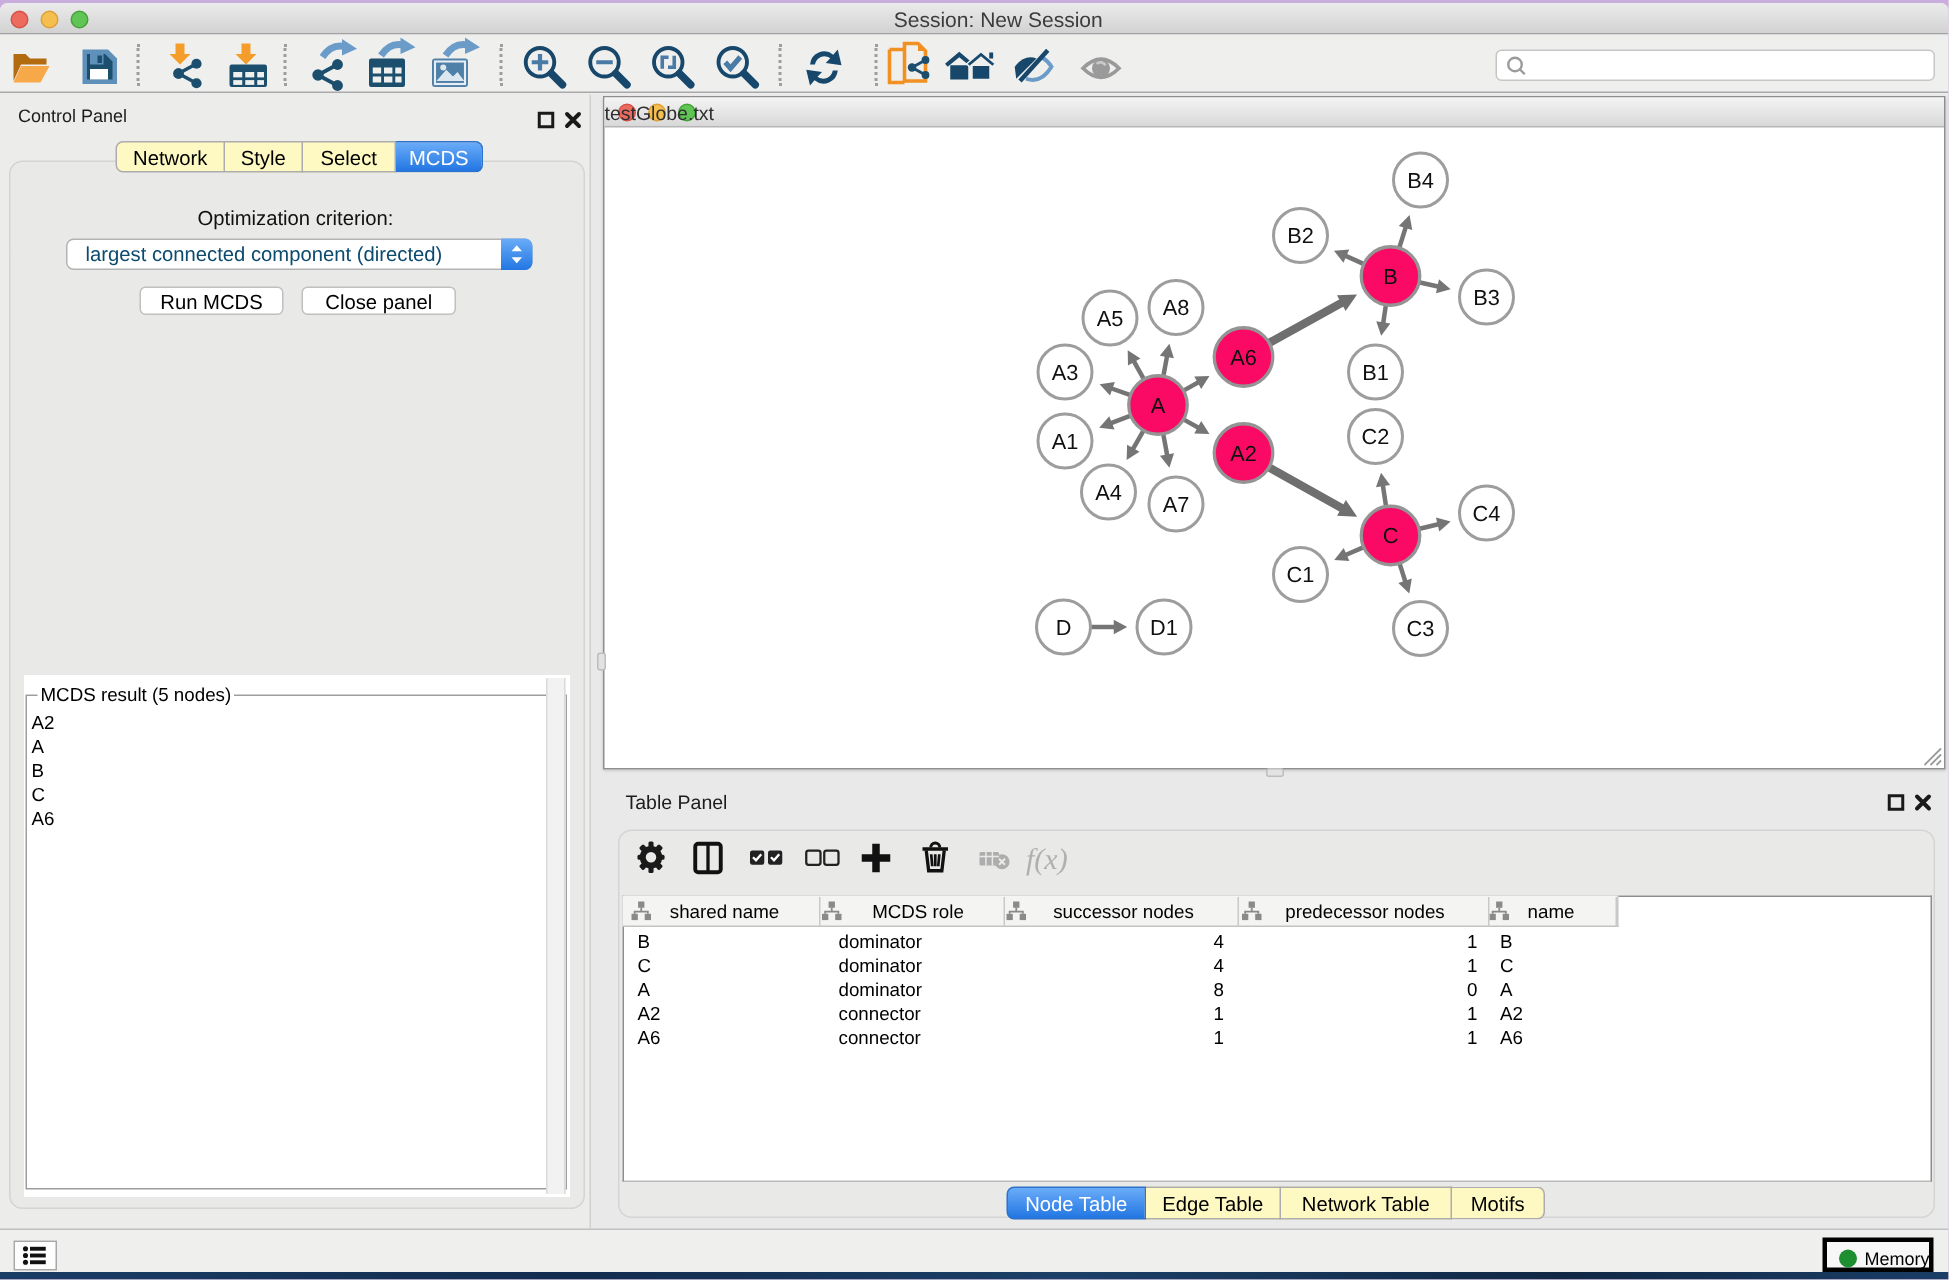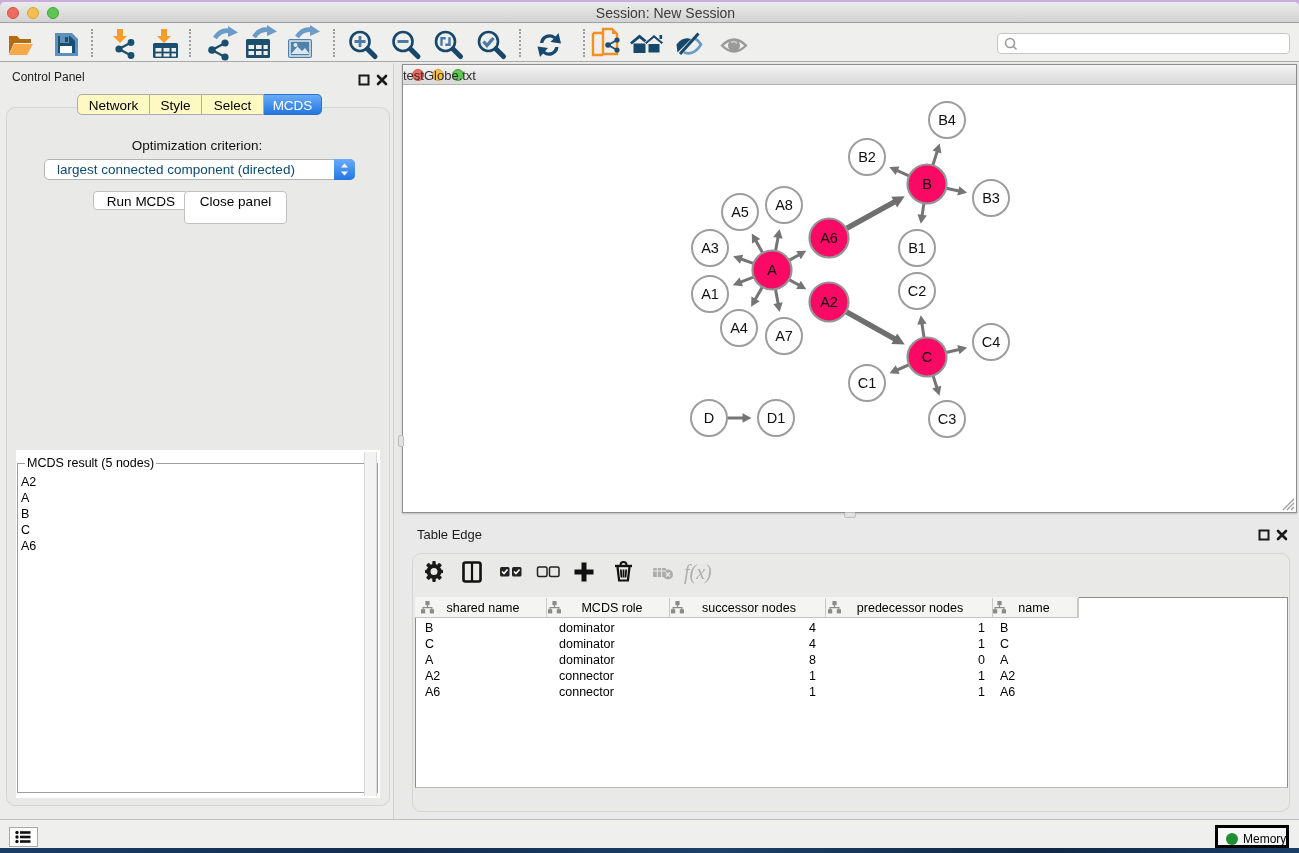--- a/index.html
+++ b/index.html
@@ -205,21 +205,21 @@
  <div style="position:absolute;left:44px;top:96px;width:311px;height:21px;background:#fff;border:1px solid #b3b3b3;border-radius:5px">
    <div style="position:absolute;left:12px;top:2px;font-size:13.5px;color:#0c4a6e">largest connected component (directed)</div>
    <div style="position:absolute;right:-1px;top:-1px;width:21px;height:21px;background:linear-gradient(#6aacf8,#2276e3);border-radius:0 5px 5px 0">
      <svg width="21" height="21">
               <path d="M7 8.5 L10.5 4.5 L14 8.5 Z" fill="#fff"></path>
               <path d="M7 12.5 L10.5 16.5 L14 12.5 Z" fill="#fff"></path>
             </svg>
    </div>
  </div>
  <div class="btn" style="left:93px;top:128px;width:96px;height:19px;line-height:19px">Run MCDS</div>
- <div class="btn" style="left:184px;top:128px;width:103px;height:33px;line-height:19px">Close panel</div>
+ <div class="btn" style="left:201px;top:128px;width:103px;height:19px;line-height:19px">Close panel</div>
  <div style="position:absolute;left:16px;top:387px;width:364px;height:348px;background:#fff"></div>
  <div style="position:absolute;left:17px;top:400px;width:361px;height:330px;border:1px solid #9e9e9e"></div>
  <div style="position:absolute;left:25px;top:393px;background:#fff;padding:0 2px;font-size:12.5px;color:#000">MCDS result (5 nodes)</div>
  <div style="position:absolute;left:364px;top:389px;width:13px;height:344px;background:#f2f2f2;border-left:1px solid #dadada;border-right:1px solid #dadada"></div>
  <div style="position:absolute;left:21px;top:411px;font-size:12.5px;color:#000;line-height:16px">A2<br>A<br>B<br>C<br>A6</div>
 </div>
 
 <div style="position:absolute;left:402px;top:1px;width:895px;height:449px;background:#fff;border:1px solid #8e8e8e;box-shadow:0 1px 2px rgba(0,0,0,0.18)">
  <div style="position:absolute;left:0;top:0;width:100%;height:20px;background:linear-gradient(#f4f4f4,#d8d8d8);border-bottom:1px solid #b5b5b5">
   <div class="tl" style="left:9px;top:4px;background:#ed6a5f;border:1px solid #d55249"></div>
@@ -314,21 +314,21 @@
   <g stroke="#9a9a9a" stroke-width="1.2">
             <line x1="2" y1="13" x2="13" y2="2"></line>
             <line x1="6" y1="13" x2="13" y2="6"></line>
             <line x1="10" y1="13" x2="13" y2="10"></line>
           </g>
  </svg>
 </div>
 <div style="position:absolute;left:398px;top:372px;width:6px;height:12px;background:#e2e2e2;border:1px solid #bdbdbd;border-radius:2px"></div>
 <div style="position:absolute;left:844px;top:449px;width:12px;height:6px;background:#e2e2e2;border:1px solid #bdbdbd;border-radius:2px"></div>
 
-<div style="position:absolute;left:417px;top:464px;font-size:13px;color:#1c1c1c">Table Edge</div>
+<div style="position:absolute;left:417px;top:464px;font-size:13px;color:#1c1c1c">Table Panel</div>
 <svg width="34" height="14" style="position:absolute;left:1258px;top:466px">
  <rect x="1.5" y="1.5" width="9" height="9" fill="none" stroke="#1a1a1a" stroke-width="2"></rect>
  <path d="M20 2 l8 8 M28 2 l-8 8" stroke="#1a1a1a" stroke-width="2.6" stroke-linecap="round"></path>
 </svg>
 <div style="position:absolute;left:412px;top:490px;width:878px;height:259px;background:#e9e9e8;border:1px solid #d4d4d3;border-radius:9px"></div>
 <svg width="878" height="36" style="position:absolute;left:412px;top:496px">
  <g fill="#1a1a1a">
   <path d="M22 5 a7.5 7.5 0 0 1 0 15 a7.5 7.5 0 0 1 0 -15 Z M22 9 a3.5 3.5 0 0 0 0 7 a3.5 3.5 0 0 0 0 -7 Z" fill-rule="evenodd"></path>
   <rect x="20.3" y="2" width="3.4" height="5" rx="1"></rect>
           <rect x="20.3" y="18" width="3.4" height="5" rx="1"></rect>
@@ -446,20 +446,26 @@
           <text x="401" y="61" text-anchor="end">1</text>
           <text x="570" y="61" text-anchor="end">1</text>
           <text x="585" y="61">A2</text>
   <text x="10" y="77">A6</text>
           <text x="144" y="77">connector</text>
           <text x="401" y="77" text-anchor="end">1</text>
           <text x="570" y="77" text-anchor="end">1</text>
           <text x="585" y="77">A6</text>
  </g>
 </svg>
+<div class="tabrow" style="left:671px;top:728px">
+ <div class="tab first sel" style="width:93px;height:22px;line-height:22px">Node Table</div>
+ <div class="tab" style="width:90px;height:22px;line-height:22px">Edge Table</div>
+ <div class="tab" style="width:114px;height:22px;line-height:22px">Network Table</div>
+ <div class="tab last" style="width:62px;height:22px;line-height:22px">Motifs</div>
+</div>
 </div>
 <div id="statusbar">
  <div style="position:absolute;left:9px;top:7px;width:29px;height:20px;background:#fdfdfd;border:1px solid #a8a8a8">
   <svg width="27" height="18">
           <g fill="#111">
             <circle cx="7" cy="4.5" r="1.7"></circle>
             <circle cx="7" cy="9" r="1.7"></circle>
             <circle cx="7" cy="13.5" r="1.7"></circle>
             <rect x="10" y="3.2" width="10.5" height="2.6"></rect>
             <rect x="10" y="7.7" width="10.5" height="2.6"></rect>

